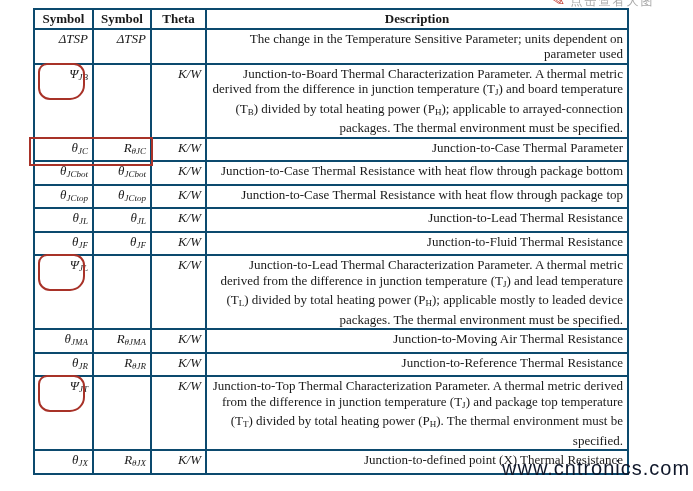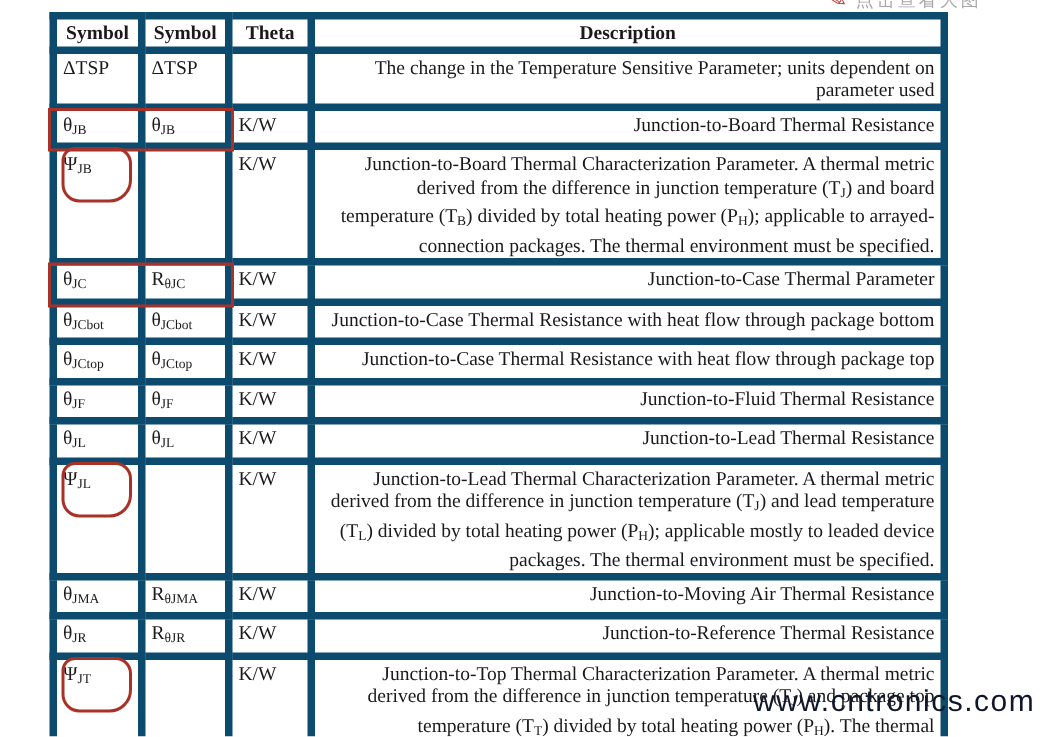--- a/index.html
+++ b/index.html
@@ -9,24 +9,24 @@
   
   .top-widget{position:absolute;left:552px;top:0;width:140px;height:9px;overflow:hidden;}
   .top-widget .inner{transform:translateY(-9px);white-space:nowrap;}
   .pen{color:#c23a2e;font-size:15px;display:inline-block;transform:rotate(-12deg);vertical-align:middle;}
   .widget-label{color:#a9a9a9;font-family:"Liberation Sans",sans-serif;font-size:12px;
                 letter-spacing:2px;vertical-align:middle;margin-left:6px;}
 
   
   table.def{position:absolute;left:33px;top:8px;width:594px;border-collapse:collapse;
             table-layout:fixed;font-size:13px;line-height:15.5px;}
-  table.def th,table.def td{border:5px solid #0c4a6e;padding:1px 4px;vertical-align:top;
+  table.def th,table.def td{border:2px solid #0c4a6e;padding:1px 4px;vertical-align:top;
                             overflow:visible;}
   table.def th{font-weight:bold;text-align:center;padding:1px 2px;}
-  td.c-sym1,td.c-sym2,td.c-units{text-align:left;position:relative;}
+  td.c-sym1,td.c-sym2,td.c-units{text-align:right;position:relative;font-style:italic;}
   td.c-desc{text-align:right;}
   .sub{font-size:9px;vertical-align:-2px;}
 
   
   .ann-rect{position:absolute;left:-6px;top:-2px;width:120px;height:calc(100% + 4px);
             border:2px solid var(--ann,#a83228);pointer-events:none;z-index:3;}
   .ann-round{position:absolute;left:3px;top:-2px;width:43px;height:33px;
              border:2px solid var(--ann,#a83228);border-radius:9px 11px 15px 12px;
              pointer-events:none;z-index:3;}
 
@@ -63,26 +63,20 @@
       </tr>
     </thead>
     <tbody>
         <tr>
       <td class="c-sym1"><span class="txt">ΔTSP</span></td>
       <td class="c-sym2"><span class="txt">ΔTSP</span></td>
       <td class="c-units"></td>
       <td class="c-desc">The change in the Temperature Sensitive Parameter; units dependent on parameter used</td>
     </tr>
         <tr>
-      <td class="c-sym1"><span class="txt">θ<span class="sub">JB</span></span><div class="ann-rect"></div></td>
-      <td class="c-sym2"><span class="txt">θ<span class="sub">JB</span></span></td>
-      <td class="c-units">K/W</td>
-      <td class="c-desc">Junction-to-Board Thermal Resistance</td>
-    </tr>
-        <tr>
       <td class="c-sym1"><span class="txt">Ψ<span class="sub">JB</span></span><div class="ann-round"></div></td>
       <td class="c-sym2"><span class="txt"></span></td>
       <td class="c-units">K/W</td>
       <td class="c-desc">Junction-to-Board Thermal Characterization Parameter. A thermal metric derived from the difference in junction temperature (T<span class="sub">J</span>) and board temperature (T<span class="sub">B</span>) divided by total heating power (P<span class="sub">H</span>); applicable to arrayed-connection packages. The thermal environment must be specified.</td>
     </tr>
         <tr>
       <td class="c-sym1"><span class="txt">θ<span class="sub">JC</span></span><div class="ann-rect"></div></td>
       <td class="c-sym2"><span class="txt">R<span class="sub">θJC</span></span></td>
       <td class="c-units">K/W</td>
       <td class="c-desc">Junction-to-Case Thermal Parameter</td>
@@ -93,30 +87,30 @@
       <td class="c-units">K/W</td>
       <td class="c-desc">Junction-to-Case Thermal Resistance with heat flow through package bottom</td>
     </tr>
         <tr>
       <td class="c-sym1"><span class="txt">θ<span class="sub">JCtop</span></span></td>
       <td class="c-sym2"><span class="txt">θ<span class="sub">JCtop</span></span></td>
       <td class="c-units">K/W</td>
       <td class="c-desc">Junction-to-Case Thermal Resistance with heat flow through package top</td>
     </tr>
         <tr>
+      <td class="c-sym1"><span class="txt">θ<span class="sub">JL</span></span></td>
+      <td class="c-sym2"><span class="txt">θ<span class="sub">JL</span></span></td>
+      <td class="c-units">K/W</td>
+      <td class="c-desc">Junction-to-Lead Thermal Resistance</td>
+    </tr>
+        <tr>
       <td class="c-sym1"><span class="txt">θ<span class="sub">JF</span></span></td>
       <td class="c-sym2"><span class="txt">θ<span class="sub">JF</span></span></td>
       <td class="c-units">K/W</td>
       <td class="c-desc">Junction-to-Fluid Thermal Resistance</td>
-    </tr>
-        <tr>
-      <td class="c-sym1"><span class="txt">θ<span class="sub">JL</span></span></td>
-      <td class="c-sym2"><span class="txt">θ<span class="sub">JL</span></span></td>
-      <td class="c-units">K/W</td>
-      <td class="c-desc">Junction-to-Lead Thermal Resistance</td>
     </tr>
         <tr>
       <td class="c-sym1"><span class="txt">Ψ<span class="sub">JL</span></span><div class="ann-round"></div></td>
       <td class="c-sym2"><span class="txt"></span></td>
       <td class="c-units">K/W</td>
       <td class="c-desc">Junction-to-Lead Thermal Characterization Parameter. A thermal metric derived from the difference in junction temperature (T<span class="sub">J</span>) and lead temperature (T<span class="sub">L</span>) divided by total heating power (P<span class="sub">H</span>); applicable mostly to leaded device packages. The thermal environment must be specified.</td>
     </tr>
         <tr>
       <td class="c-sym1"><span class="txt">θ<span class="sub">JMA</span></span></td>
       <td class="c-sym2"><span class="txt">R<span class="sub">θJMA</span></span></td>

